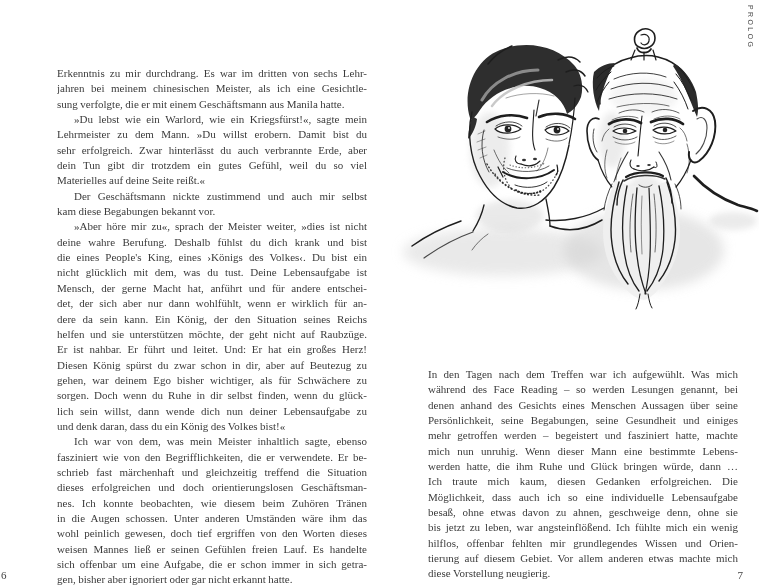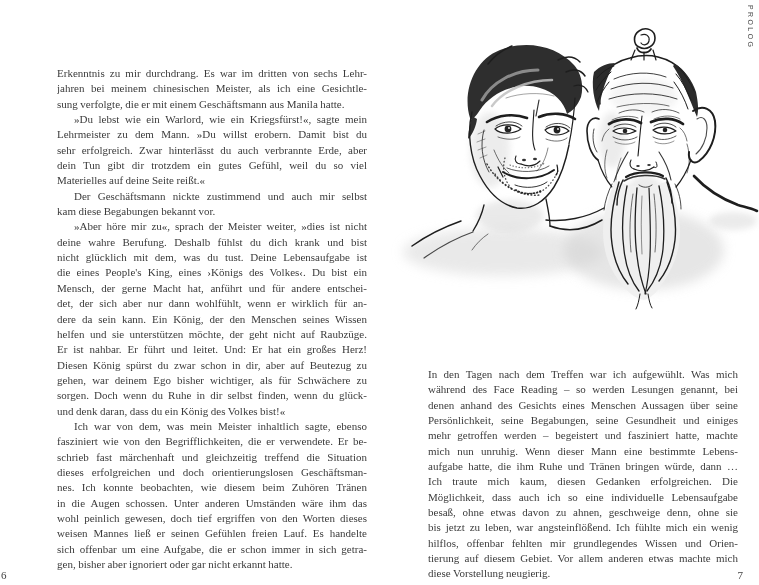--- a/index.html
+++ b/index.html
@@ -52,30 +52,31 @@
         <div class="line">dein Tun gibt dir trotzdem ein gutes Gefühl, weil du so viel</div>
         <div class="line last">Materielles auf deine Seite reißt.«</div>
       </div>
       <div class="para">
         <div class="line indent">Der Geschäftsmann nickte zustimmend und auch mir selbst</div>
         <div class="line last">kam diese Begabungen bekannt vor.</div>
       </div>
       <div class="para">
         <div class="line indent">»Aber höre mir zu«, sprach der Meister weiter, »dies ist nicht</div>
         <div class="line">deine wahre Berufung. Deshalb fühlst du dich krank und bist</div>
+        <div class="line">die eines People's King, eines ›Königs des Volkes‹. Du bist ein</div>
         <div class="line">nicht glücklich mit dem, was du tust. Deine Lebensaufgabe ist</div>
-        <div class="line">die eines People's King, eines ›Königs des Volkes‹. Du bist ein</div>
         <div class="line">Mensch, der gerne Macht hat, anführt und für andere entschei-</div>
         <div class="line">det, der sich aber nur dann wohlfühlt, wenn er wirklich für an-</div>
-        <div class="line">dere da sein kann. Ein König, der den Menschen seines Wissen</div>
+        <div class="line">dere da sein kann. Ein König, der den Situation seines Reichs</div>
         <div class="line">helfen und sie unterstützen möchte, der geht nicht auf Raubzüge.</div>
         <div class="line">Er ist nahbar. Er führt und leitet. Und: Er hat ein großes Herz!</div>
         <div class="line">Diesen König spürst du zwar schon in dir, aber auf Beutezug zu</div>
         <div class="line">gehen, war deinem Ego bisher wichtiger, als für Schwächere zu</div>
         <div class="line">sorgen. Doch wenn du Ruhe in dir selbst finden, wenn du glück-</div>
+        <div class="line">lich sein willst, dann wende dich nun deiner Lebensaufgabe zu</div>
         <div class="line last">und denk daran, dass du ein König des Volkes bist!«</div>
       </div>
       <div class="para">
         <div class="line indent">Ich war von dem, was mein Meister inhaltlich sagte, ebenso</div>
         <div class="line">fasziniert wie von den Begrifflichkeiten, die er verwendete. Er be-</div>
         <div class="line">schrieb fast märchenhaft und gleichzeitig treffend die Situation</div>
         <div class="line">dieses erfolgreichen und doch orientierungslosen Geschäftsman-</div>
         <div class="line">nes. Ich konnte beobachten, wie diesem beim Zuhören Tränen</div>
         <div class="line">in die Augen schossen. Unter anderen Umständen wäre ihm das</div>
         <div class="line">wohl peinlich gewesen, doch tief ergriffen von den Worten dieses</div>
@@ -231,21 +232,21 @@
   </svg>
 
   <div id="right-text" class="textblock">
       <div class="para">
         <div class="line">In den Tagen nach dem Treffen war ich aufgewühlt. Was mich</div>
         <div class="line">während des Face Reading – so werden Lesungen genannt, bei</div>
         <div class="line">denen anhand des Gesichts eines Menschen Aussagen über seine</div>
         <div class="line">Persönlichkeit, seine Begabungen, seine Gesundheit und einiges</div>
         <div class="line">mehr getroffen werden – begeistert und fasziniert hatte, machte</div>
         <div class="line">mich nun unruhig. Wenn dieser Mann eine bestimmte Lebens-</div>
-        <div class="line">aufgabe hatte, die ihm Ruhe und Tränen bringen würde, dann …</div>
+        <div class="line">werden hatte, die ihm Ruhe und Glück bringen würde, dann …</div>
         <div class="line">Ich traute mich kaum, diesen Gedanken erfolgreichen. Die</div>
         <div class="line">Möglichkeit, dass auch ich so eine individuelle Lebensaufgabe</div>
         <div class="line">besaß, ohne etwas davon zu ahnen, geschweige denn, ohne sie</div>
         <div class="line">bis jetzt zu leben, war angsteinflößend. Ich fühlte mich ein wenig</div>
         <div class="line">hilflos, offenbar fehlten mir grundlegendes Wissen und Orien-</div>
         <div class="line">tierung auf diesem Gebiet. Vor allem anderen etwas machte mich</div>
         <div class="line last">diese Vorstellung neugierig.</div>
       </div>
     </div>
 

